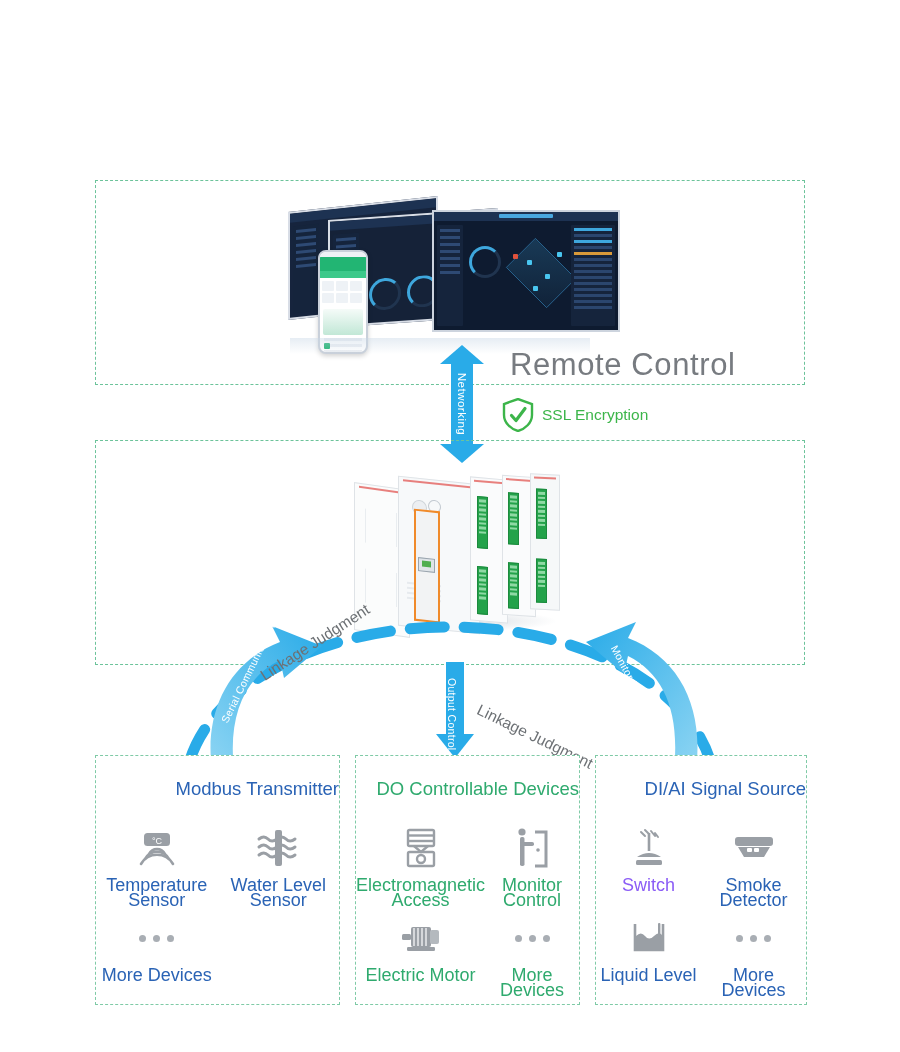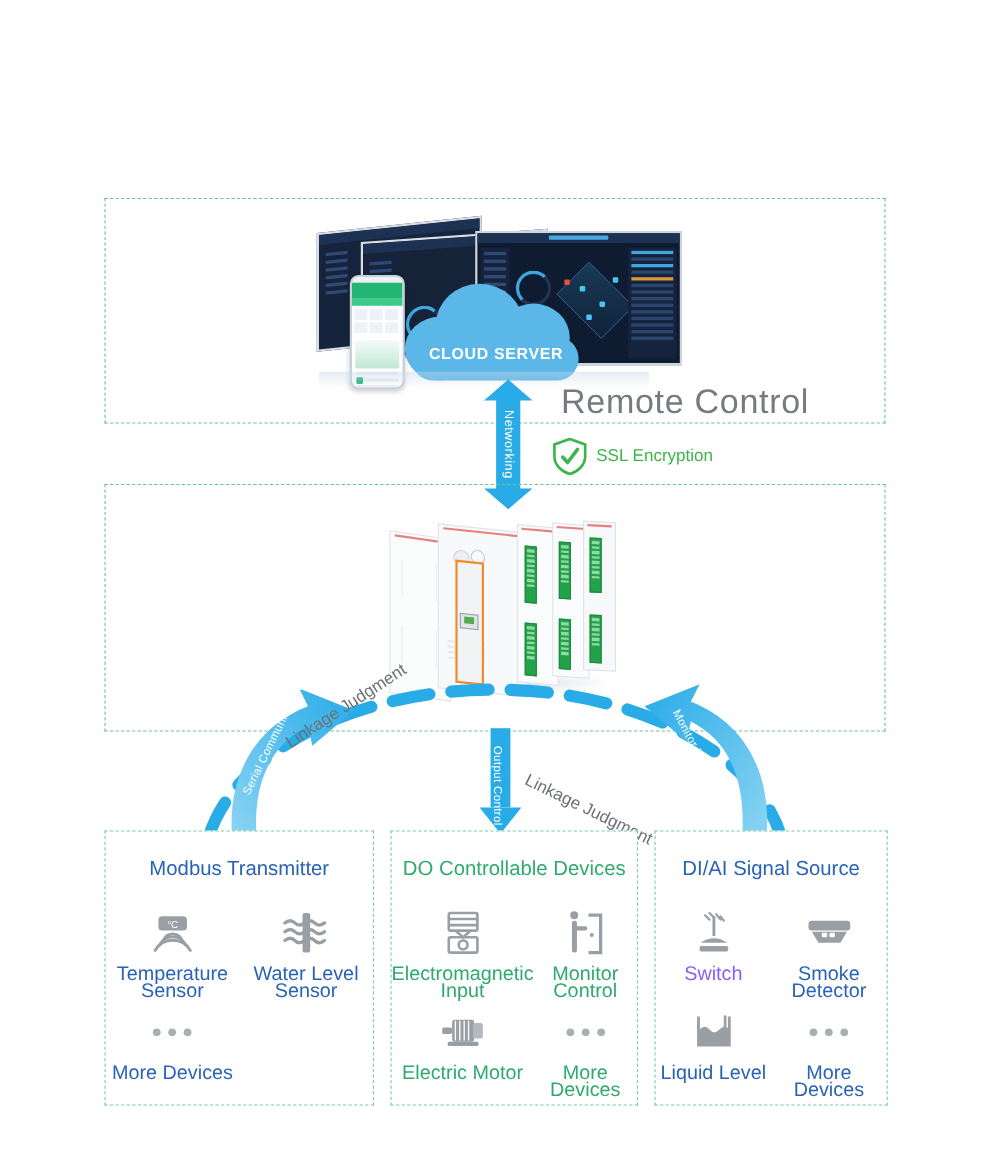--- a/index.html
+++ b/index.html
@@ -125,21 +125,21 @@
   #out-arrow{position:absolute;left:436px;top:662px;width:38px;height:96px;}
   .oa-body{position:absolute;left:10px;top:0;width:18px;height:72px;background:#29abe8;}
   .oa-head{position:absolute;left:0;bottom:0;width:0;height:0;border-left:19px solid transparent;
      border-right:19px solid transparent;border-top:24px solid #29abe8;}
 
   
   .card{position:absolute;top:755px;height:250px;border:1px dashed #7fcaa6;box-sizing:border-box;background:#fff;}
   #card-0{left:95px;width:245px;}
   #card-1{left:355px;width:225px;}
   #card-2{left:595px;width:212px;}
-  .card-title{position:absolute;left:0;right:0;top:22px;text-align:center;font-size:18.5px;font-weight:500;}
+  .card-title{position:absolute;left:0;right:0;top:22px;text-align:right;font-size:18.5px;font-weight:500;}
   .card-title.blue{color:#2a63b5;}
   .card-title.green{color:#2faa6e;}
   .grid{position:absolute;left:0;right:0;top:62px;bottom:8px;
         display:grid;grid-template-columns:1fr 1fr;grid-template-rows:1fr 1fr;}
   .cell{display:flex;flex-direction:column;align-items:center;justify-content:flex-start;padding-top:4px;}
   .cell .ic{height:52px;display:flex;align-items:center;justify-content:center;}
   .cell .cap{margin-top:4px;text-align:center;font-size:18px;line-height:15px;}
   .cap.blue{color:#2a63b5;}
   .cap.green{color:#2faa6e;}
   .cap.steel{color:#8b5cf6;}
@@ -243,27 +243,20 @@
         </div>
       <div class="ph-chart"></div>
       <div class="ph-rows">
           <i></i>
           <i></i>
           <i></i>
         </div>
       <div class="ph-dot"></div>
     </div>
 
-    <div id="cloud">
-      <div class="c c1"></div>
-        <div class="c c2"></div>
-        <div class="c c3"></div>
-        <div class="c base"></div>
-      <div id="cloud-label">CLOUD SERVER</div>
-    </div>
     <div class="reflect"></div>
   </div>
 
   <div id="remote-title">Remote Control</div>
 
   <div id="net-arrow">
     <div class="arw-up"></div>
     <div class="arw-body"></div>
     <div class="arw-dn"></div>
     <div id="net-label">Networking</div>
@@ -447,21 +440,21 @@
         <div class="ic">
           <svg width="42" height="44" viewBox="0 0 42 44" fill="none" stroke="#9a9fa5" stroke-width="2.4">
             <rect x="8" y="4" width="26" height="16" rx="1.5"></rect>
             <line x1="8" y1="9.5" x2="34" y2="9.5"></line>
               <line x1="8" y1="15" x2="34" y2="15"></line>
             <path d="M14 20 L21 26 L28 20"></path>
             <rect x="8" y="26" width="26" height="14" rx="1.5"></rect>
             <circle cx="21" cy="33" r="4"></circle>
           </svg>
         </div>
-        <div class="cap green">Electromagnetic Input</div>
+        <div class="cap green">Electromagnetic Access</div>
       </div>
       <div class="cell">
         <div class="ic">
           <svg width="42" height="44" viewBox="0 0 42 44" class="gico">
             <circle cx="11" cy="6" r="3.6"></circle>
             <rect x="9" y="11" width="4.5" height="29" rx="1.8"></rect>
             <rect x="9" y="16" width="14" height="4" rx="1.8"></rect>
             <path d="M24 6 h11 v34 h-11" fill="none" stroke="#9a9fa5" stroke-width="3"></path>
             <circle cx="27" cy="24" r="1.8"></circle>
           </svg>

